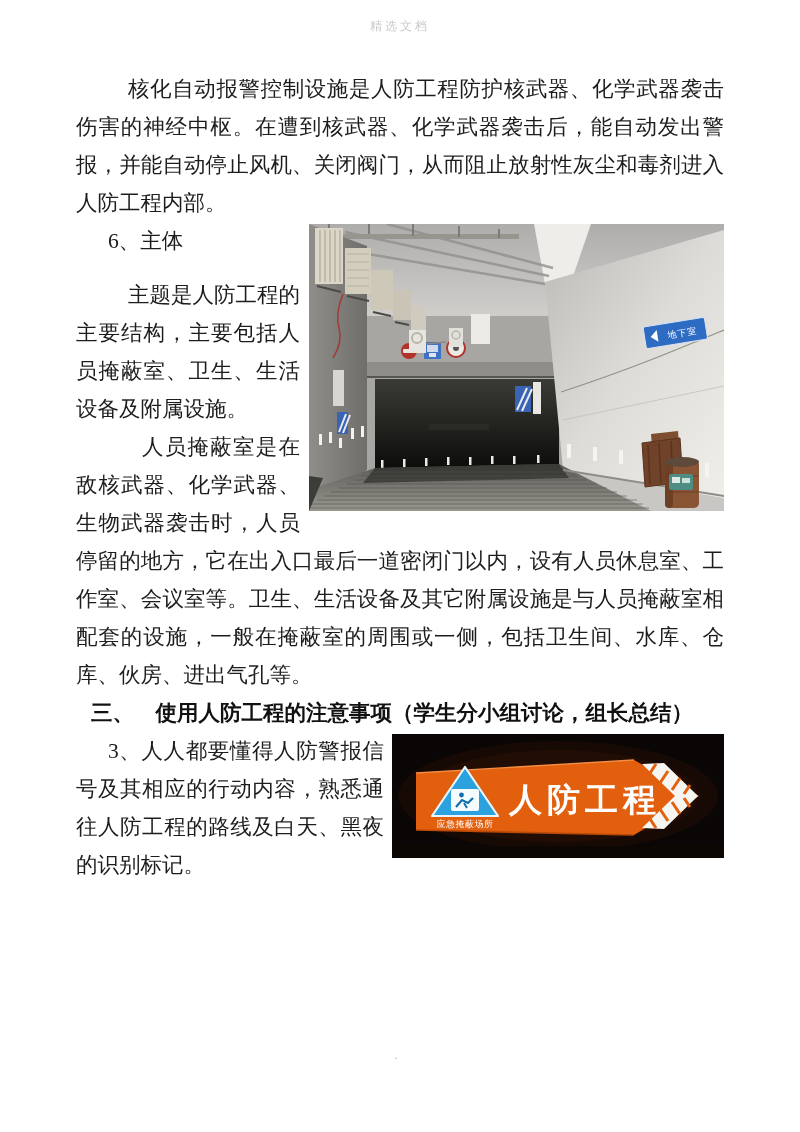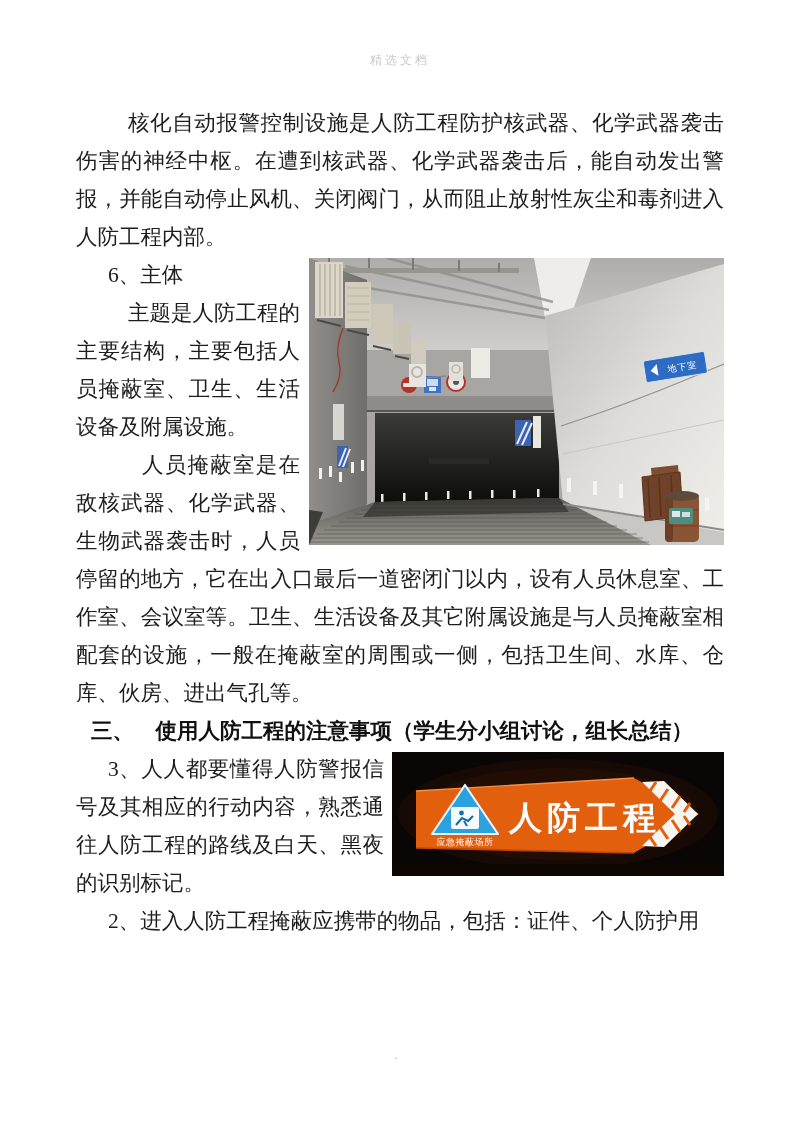--- a/index.html
+++ b/index.html
@@ -3,30 +3,30 @@
 <meta charset="utf-8">
 <style>
   html,body { margin:0; padding:0; background:#9a9a9a; }
   .page {
     width:800px; height:1132px; margin:0 auto; background:#ffffff;
     position:relative; overflow:hidden;
     font-family:"Liberation Serif","DejaVu Serif",serif;
     color:#1d1d1d;
   }
   .doc-header {
-    padding-top:52px; text-align:center;
+    padding-top:18px; text-align:center;
     font-family:"Liberation Sans","DejaVu Sans",sans-serif;
     font-size:12px; line-height:16px; letter-spacing:3px; color:#c9c9c9;
   }
   .doc-body { margin:36px 76px 0 60px; }
   .para {
     margin:0 0 0 16px; font-size:21.5px; line-height:38px;
     text-align:justify; text-justify:inter-ideograph;
   }
-  .ind-a { text-indent:52px; }   
+  .ind-a { text-indent:52px;margin-top:16px; }   
   .ind-b { text-indent:32px; }   
   .ind-d { text-indent:66px; }   
   .heading {
     margin:0; font-size:21.5px; line-height:38px; font-weight:bold; color:#111;text-align:center;
   }
   .photo { float:right; display:block; }
   .photo svg { display:block; width:100%; height:100%; }
   .photo-garage { width:415px; height:287px; margin:2px 0 6px 9px; }
   .photo-sign   { width:332px; height:124px; margin:2px 0 6px 8px; }
   .footer-mark {
@@ -246,18 +246,17 @@
           </g>
 
           <text class="sign-text" x="73" y="93" font-size="9" fill="#ffffff" text-anchor="middle" letter-spacing="0.5">应急掩蔽场所</text>
           <text class="sign-text" x="193" y="77" font-size="33" font-weight="bold" fill="#fefefe" text-anchor="middle" letter-spacing="5">人防工程</text>
         </g>
 
         <rect x="0" y="112" width="332" height="12" fill="#0d0704"></rect>
       </svg>
         </span><span>3、人人都要懂得人防警报信号及其相应的行动内容，熟悉通往人防工程的路线及白天、黑夜的识别标记。</span></p>
 
-    <p class="para ind-b">2、进入人防工程掩蔽应携带的物品，包括：证件、个人防护用</p>
 
   </div>
 
   <span class="footer-mark">·</span>
 </div>
 
 </body></html>

